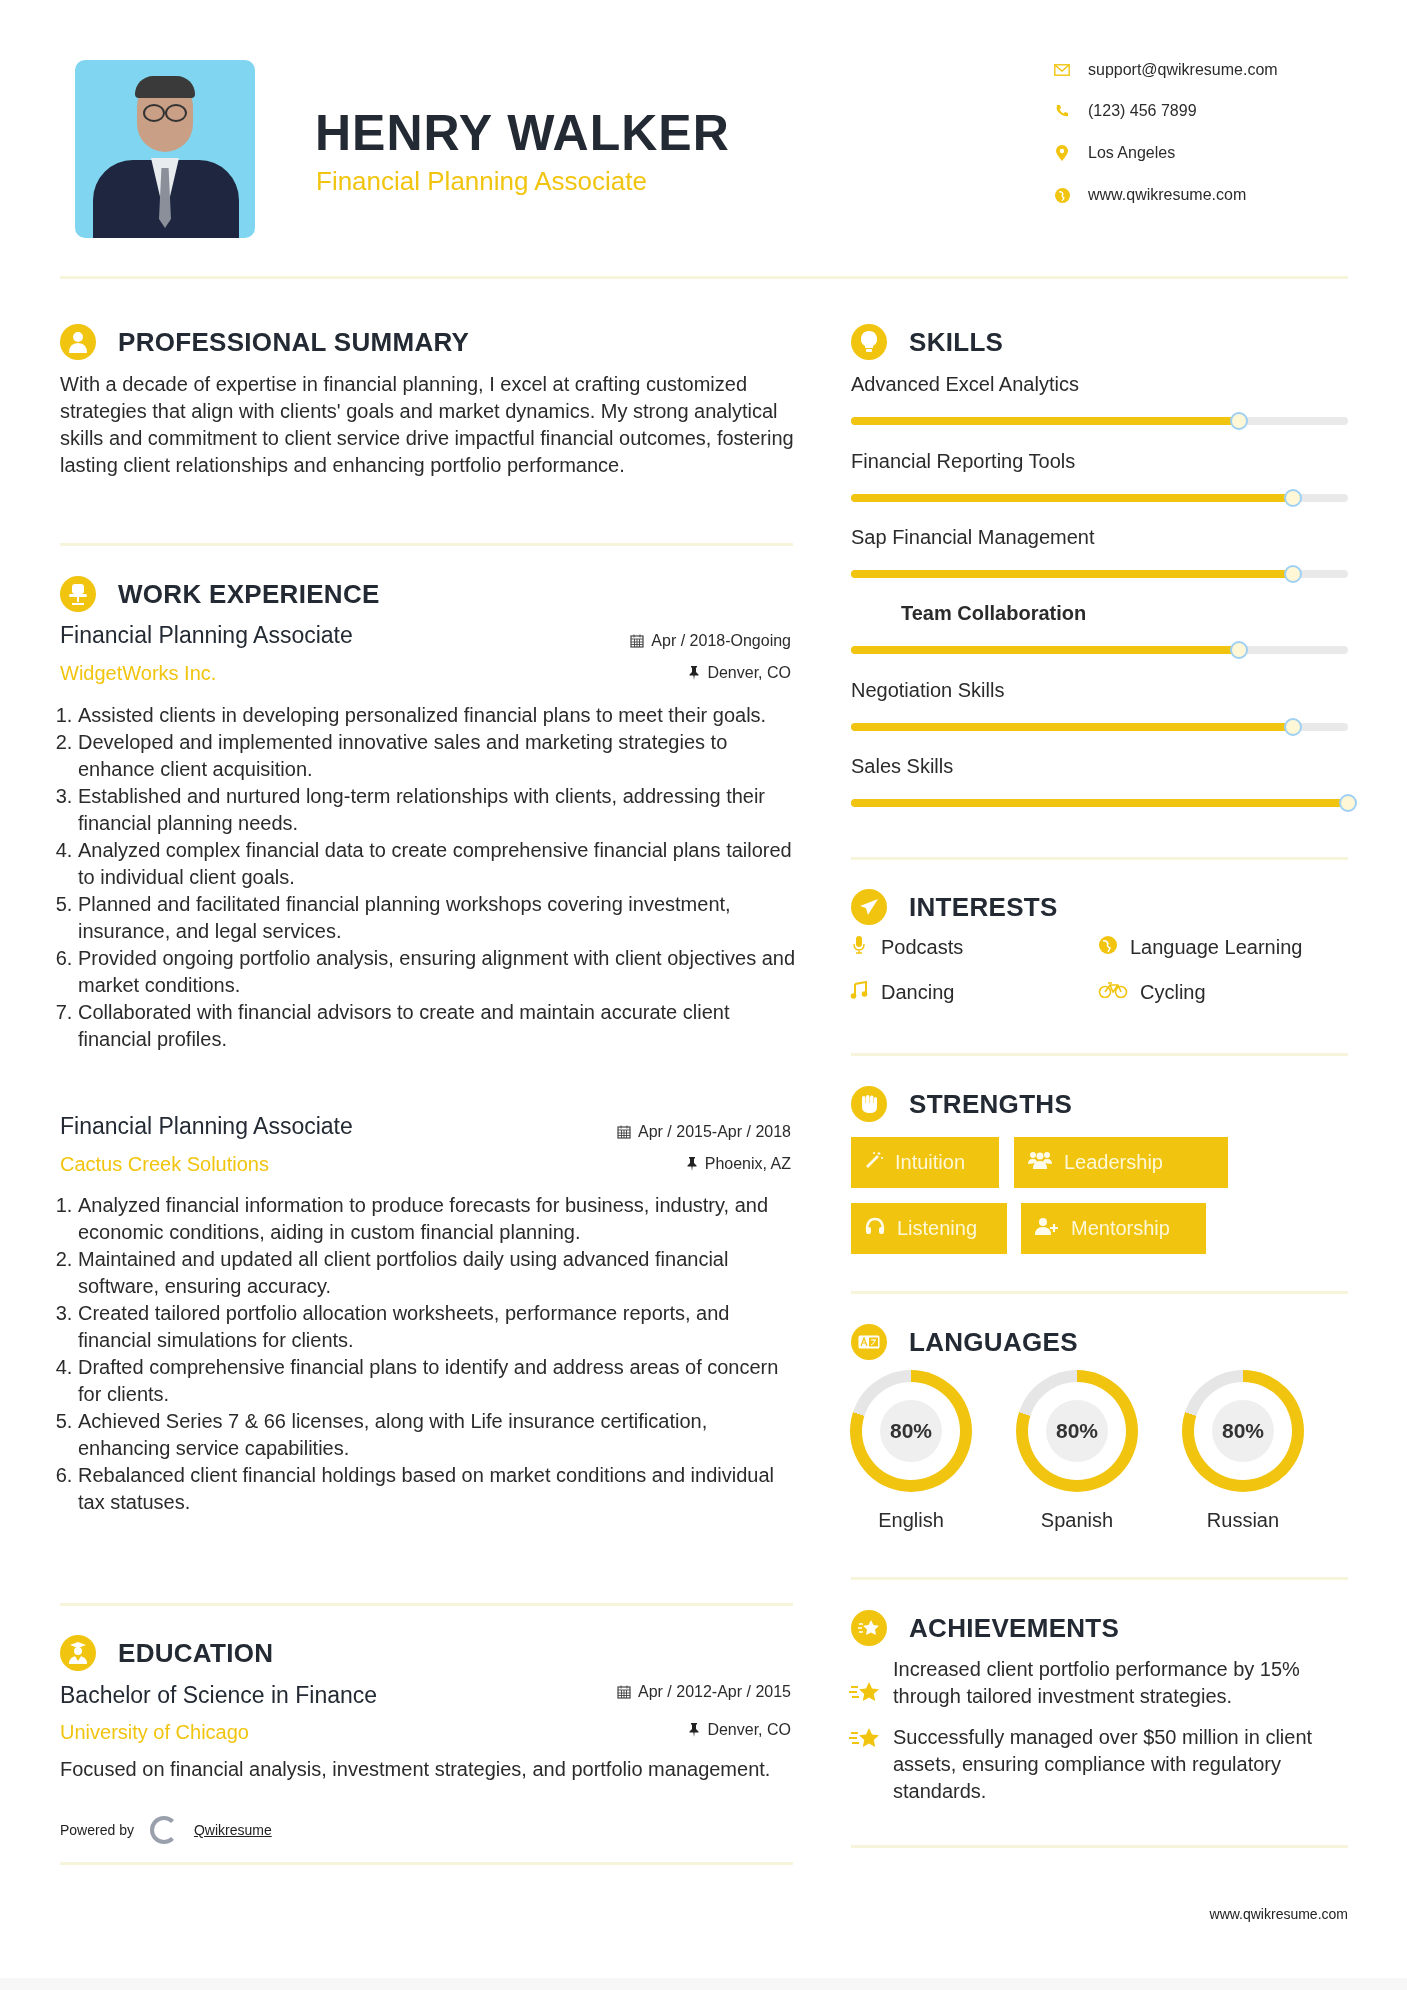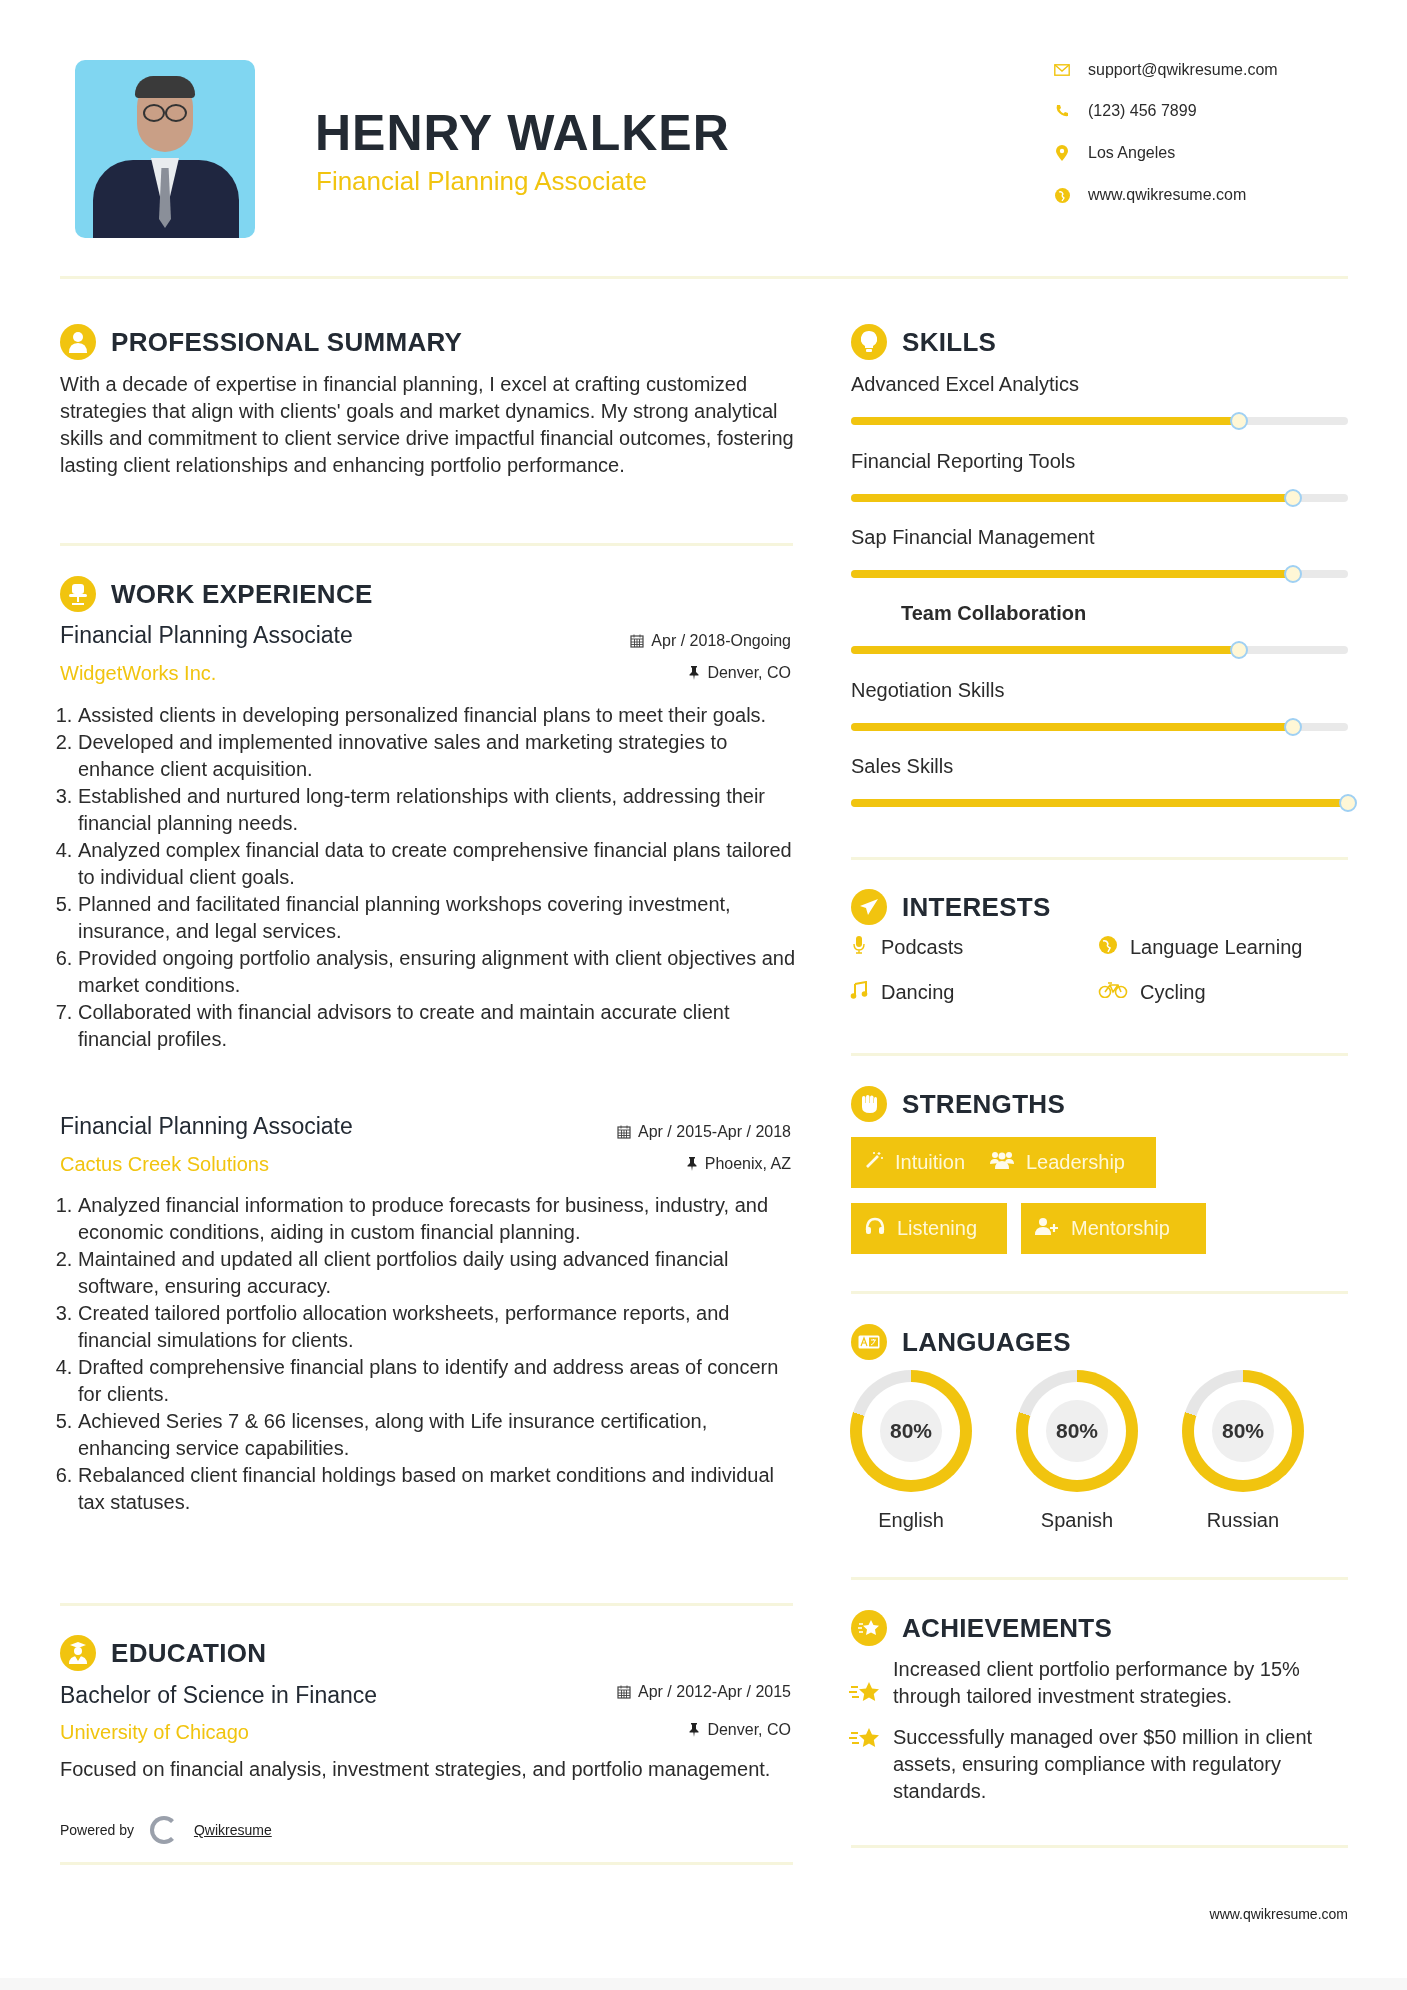--- a/index.html
+++ b/index.html
@@ -20,21 +20,21 @@
 
   .name { left: 315px; top: 104px; font-size: 50px; font-weight: 700; letter-spacing: 1px; color: #232a33; }
   .title { left: 316px; top: 166px; font-size: 26px; color: #f1c40f; }
 
   .contact { left: 1052px; width: 320px; height: 22px; display: flex; align-items: center; font-size: 16px; color: #2b2b2b; }
   .contact .ic { width: 20px; height: 18px; margin-right: 16px; display: flex; align-items: center; justify-content: center; color: #f1c40f; font-size: 14px; }
 
   .divider { height: 3px; background: #f6f5dc; }
 
   
-  .sec-head { display: flex; align-items: center; height: 38px; }
+  .sec-head { display: flex; align-items: center; height: 38px; gap: 7px; }
   .sec-ic { width: 36px; height: 36px; border-radius: 50%; background: #f1c40f; display: flex; align-items: center; justify-content: center; margin-right: 15px; flex-shrink: 0; }
   .sec-title { font-size: 26px; font-weight: 700; color: #232a33; letter-spacing: 0.3px; }
 
   .para { font-size: 20px; line-height: 27px; color: #2b2b2b; }
 
   .job-title { font-size: 23px; color: #232a33; }
   .job-meta { font-size: 16px; color: #2b2b2b; text-align: right; display: flex; align-items: center; justify-content: flex-end; }
   .company { font-size: 20px; color: #f1c40f; }
   ol.duties { font-size: 20px; line-height: 27px; color: #2b2b2b; padding-left: 20px; }
   ol.duties li { padding-left: 0; }
@@ -347,21 +347,21 @@
 </div>
 <div class="abs badge" style="left:851px; top:1137px; width:148px;">
   <span class="ic">
     <svg width="18" height="18" viewBox="0 0 18 18">
         <path d="M2 16 L13 5" stroke="#fffbea" stroke-width="2.6"></path>
         <path d="M14 1 V4 M12.5 2.5 H15.5 M17 6 V8 M16 7 H18 M9 1 V3 M8 2 H10" stroke="#fffbea" stroke-width="1.2"></path>
       </svg>
   </span>
   <span>Intuition</span>
 </div>
-<div class="abs badge" style="left:976px; top:1137px; width:180px;">
+<div class="abs badge" style="left:1014px; top:1137px; width:214px;">
   <span class="ic">
     <svg width="24" height="18" viewBox="0 0 24 18">
         <circle cx="5" cy="4" r="3" fill="#fffbea"></circle>
         <circle cx="19" cy="4" r="3" fill="#fffbea"></circle>
         <circle cx="12" cy="5" r="3.5" fill="#fffbea"></circle>
         <path d="M0 13 Q0 8 5 8 Q9 8 9 12 M24 13 Q24 8 19 8 Q15 8 15 12" fill="#fffbea"></path>
         <path d="M5 18 Q5 10 12 10 Q19 10 19 18Z" fill="#fffbea"></path>
       </svg>
   </span>
   <span>Leadership</span>

